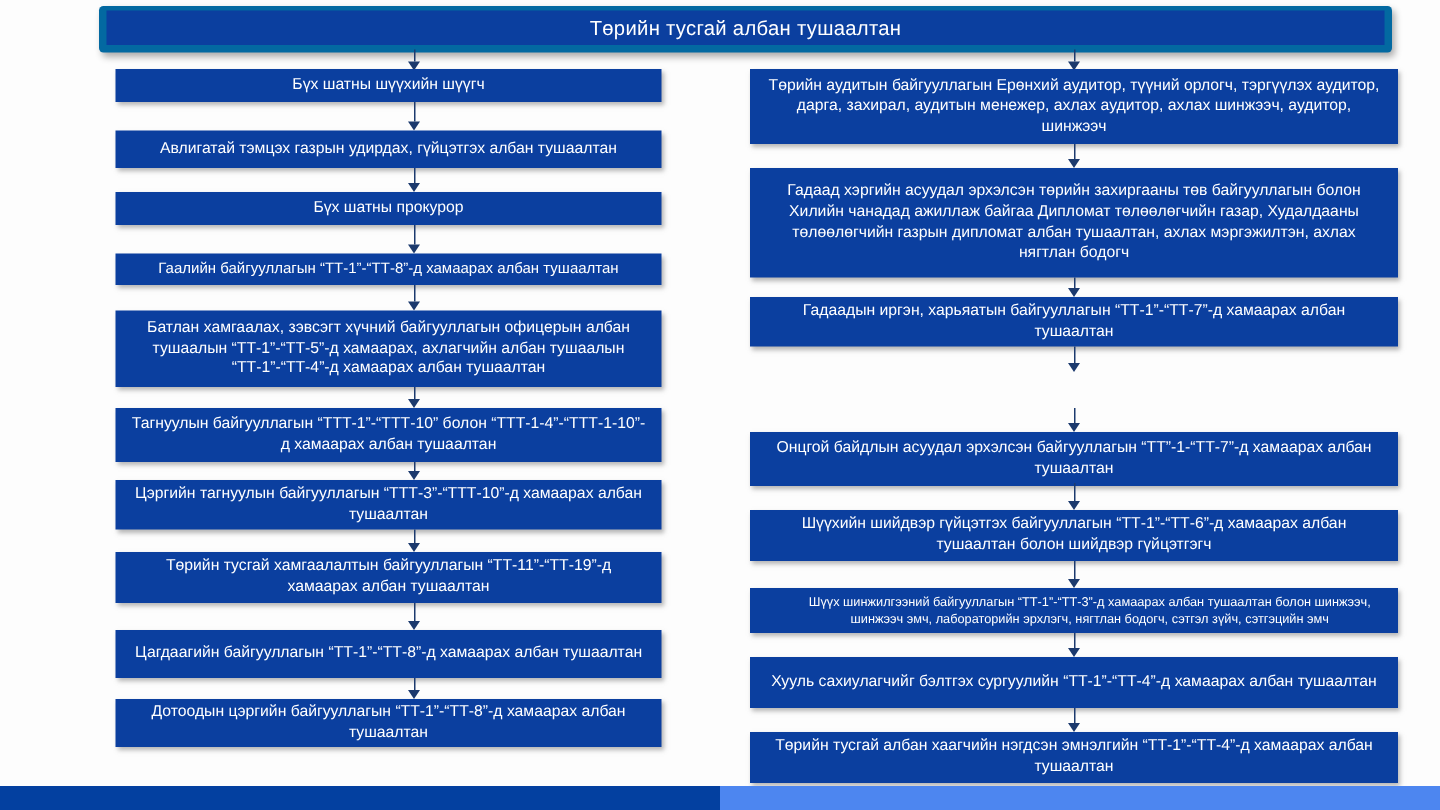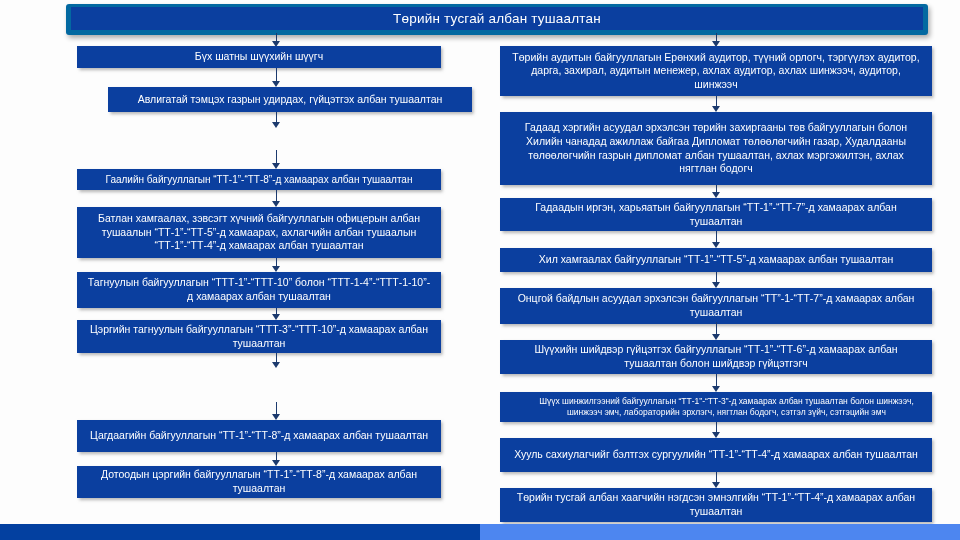--- a/index.html
+++ b/index.html
@@ -25,21 +25,21 @@
     display:flex;align-items:center;justify-content:center;text-align:center;
     font-size:10.5px;line-height:1.3;padding:2px 10px;box-sizing:border-box;
     box-shadow:1.5px 2px 3px rgba(110,110,110,.5);
   }
   .lcol{left:77px;width:364px;}
   .rcol{left:500px;width:432px;}
   .small{font-size:10px;}
   .xsmall{font-size:8.5px;}
   
   .lb1{top:46px;height:22px;}
-  .lb2{top:87px;height:25px;margin-left:31px;}
+  .lb2{top:87px;height:25px;}
   .lb3{top:128px;height:22px;}
   .lb4{top:169px;height:21px;}
   .lb5{top:207px;height:51px;}
   .lb6{top:272px;height:36px;}
   .lb7{top:320px;height:33px;}
   .lb8{top:368px;height:34px;}
   .lb9{top:420px;height:32px;}
   .lb10{top:466px;height:32px;}
   
   .rb1{top:46px;height:50px;}
@@ -92,41 +92,42 @@
     <div class="title-bar">Төрийн тусгай албан тушаалтан</div>
   </div>
 
   <div class="arrow ax-l a-t"></div>
   <div class="arrow ax-r a-t"></div>
 
   <div class="box lcol lb1">Бүх шатны шүүхийн шүүгч</div>
   <div class="arrow ax-l al1"></div>
   <div class="box lcol lb2">Авлигатай тэмцэх газрын удирдах, гүйцэтгэх албан тушаалтан</div>
   <div class="arrow ax-l al2"></div>
+  <div class="box lcol lb3">Бүх шатны прокурор</div>
   <div class="arrow ax-l al3"></div>
   <div class="box lcol lb4 small">Гаалийн байгууллагын “ТТ-1”-“ТТ-8”-д хамаарах албан тушаалтан</div>
   <div class="arrow ax-l al4"></div>
   <div class="box lcol lb5">Батлан хамгаалах, зэвсэгт хүчний байгууллагын офицерын албан тушаалын “ТТ-1”-“ТТ-5”-д хамаарах, ахлагчийн албан тушаалын “ТТ-1”-“ТТ-4”-д хамаарах албан тушаалтан</div>
   <div class="arrow ax-l al5"></div>
   <div class="box lcol lb6">Тагнуулын байгууллагын “ТТТ-1”-“ТТТ-10” болон “ТТТ-1-4”-“ТТТ-1-10”-д хамаарах албан тушаалтан</div>
   <div class="arrow ax-l al6"></div>
   <div class="box lcol lb7">Цэргийн тагнуулын байгууллагын “ТТТ-3”-“ТТТ-10”-д хамаарах албан тушаалтан</div>
   <div class="arrow ax-l al7"></div>
+  <div class="box lcol lb8">Төрийн тусгай хамгаалалтын байгууллагын “ТТ-11”-“ТТ-19”-д хамаарах албан тушаалтан</div>
   <div class="arrow ax-l al8"></div>
   <div class="box lcol lb9">Цагдаагийн байгууллагын “ТТ-1”-“ТТ-8”-д хамаарах албан тушаалтан</div>
   <div class="arrow ax-l al9"></div>
   <div class="box lcol lb10">Дотоодын цэргийн байгууллагын “ТТ-1”-“ТТ-8”-д хамаарах албан тушаалтан</div>
 
   <div class="box rcol rb1">Төрийн аудитын байгууллагын Ерөнхий аудитор, түүний орлогч, тэргүүлэх аудитор, дарга, захирал, аудитын менежер, ахлах аудитор, ахлах шинжээч, аудитор, шинжээч</div>
   <div class="arrow ax-r ar1"></div>
   <div class="box rcol rb2">Гадаад хэргийн асуудал эрхэлсэн төрийн захиргааны төв байгууллагын болон Хилийн чанадад ажиллаж байгаа Дипломат төлөөлөгчийн газар, Худалдааны төлөөлөгчийн газрын дипломат албан тушаалтан, ахлах мэргэжилтэн, ахлах нягтлан бодогч</div>
   <div class="arrow ax-r ar2"></div>
   <div class="box rcol rb3">Гадаадын иргэн, харьяатын байгууллагын “ТТ-1”-“ТТ-7”-д хамаарах албан тушаалтан</div>
   <div class="arrow ax-r ar3"></div>
-  <div class="box rcol rb4">Хил хамгаалах байгууллагын “ТТ-1”-“ТТ-5”-д хамаарах албан тушаалтан</div>
   <div class="arrow ax-r ar4"></div>
   <div class="box rcol rb5">Онцгой байдлын асуудал эрхэлсэн байгууллагын “ТТ”-1-“ТТ-7”-д хамаарах албан тушаалтан</div>
   <div class="arrow ax-r ar5"></div>
   <div class="box rcol rb6">Шүүхийн шийдвэр гүйцэтгэх байгууллагын “ТТ-1”-“ТТ-6”-д хамаарах албан тушаалтан болон шийдвэр гүйцэтгэгч</div>
   <div class="arrow ax-r ar6"></div>
   <div class="box rcol rb7 xsmall">Шүүх шинжилгээний байгууллагын “ТТ-1”-“ТТ-3”-д хамаарах албан тушаалтан болон шинжээч, шинжээч эмч, лабораторийн эрхлэгч, нягтлан бодогч, сэтгэл зүйч, сэтгэцийн эмч</div>
   <div class="arrow ax-r ar7"></div>
   <div class="box rcol rb8">Хууль сахиулагчийг бэлтгэх сургуулийн “ТТ-1”-“ТТ-4”-д хамаарах албан тушаалтан</div>
   <div class="arrow ax-r ar8"></div>
   <div class="box rcol rb9">Төрийн тусгай албан хаагчийн нэгдсэн эмнэлгийн “ТТ-1”-“ТТ-4”-д хамаарах албан тушаалтан</div>

